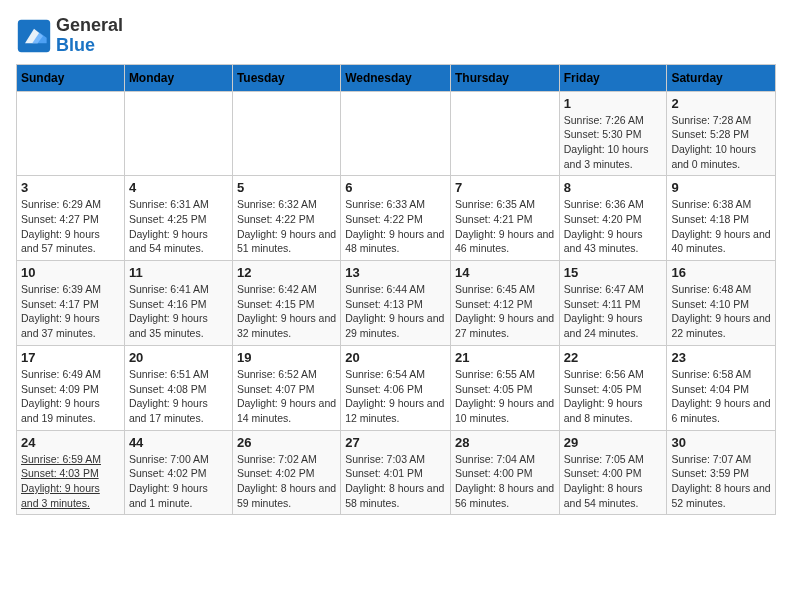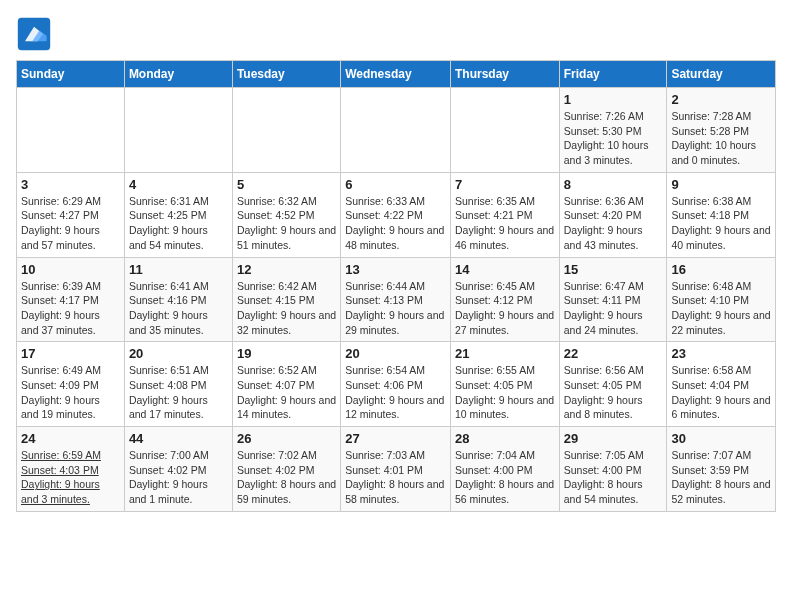--- a/index.html
+++ b/index.html
@@ -46,21 +46,21 @@
       font-size: 14px;
       color: #555;
     }
     table {
       width: 100%;
       border-collapse: collapse;
       font-size: 11px;
     }
     thead tr th {
       background: #1a73c4;
-      color: #ffffff;
+      color: #000000;
       padding: 6px 4px;
       text-align: left;
       font-size: 12px;
       font-weight: bold;
       border: 1px solid #ccc;
     }
     tbody tr td {
       border: 1px solid #ccc;
       vertical-align: top;
       padding: 4px;
@@ -93,20 +93,24 @@
 </head>
 <body>
 
 <div class="header-area">
   <div class="logo">
     <svg class="logo-icon" viewBox="0 0 40 40">
       <rect x="2" y="2" width="36" height="36" rx="4" fill="#1a73c4"></rect>
       <polygon points="10,28 20,12 30,20 24,28" fill="#fff" opacity="0.9"></polygon>
       <polygon points="18,28 26,16 34,22 34,28" fill="#5aabff" opacity="0.8"></polygon>
     </svg>
+    <div class="logo-text">
+      <div>General</div>
+      <div><span>Blue</span></div>
+    </div>
   </div>
   <div class="title-area">
     <div class="month-title"></div>
     <div class="location-subtitle"></div>
   </div>
 </div>
 
 <table>
   <thead>
     <tr>
@@ -148,21 +152,21 @@
         </td>
         <td>
           <span class="day-num">4</span>
           <div class="day-info" style="white-space: pre-line;">Sunrise: 6:31 AM
 Sunset: 4:25 PM
 Daylight: 9 hours and 54 minutes.</div>
         </td>
         <td>
           <span class="day-num">5</span>
           <div class="day-info" style="white-space: pre-line;">Sunrise: 6:32 AM
-Sunset: 4:52 PM
+Sunset: 4:22 PM
 Daylight: 9 hours and 51 minutes.</div>
         </td>
         <td>
           <span class="day-num">6</span>
           <div class="day-info" style="white-space: pre-line;">Sunrise: 6:33 AM
 Sunset: 4:22 PM
 Daylight: 9 hours and 48 minutes.</div>
         </td>
         <td>
           <span class="day-num">7</span>

